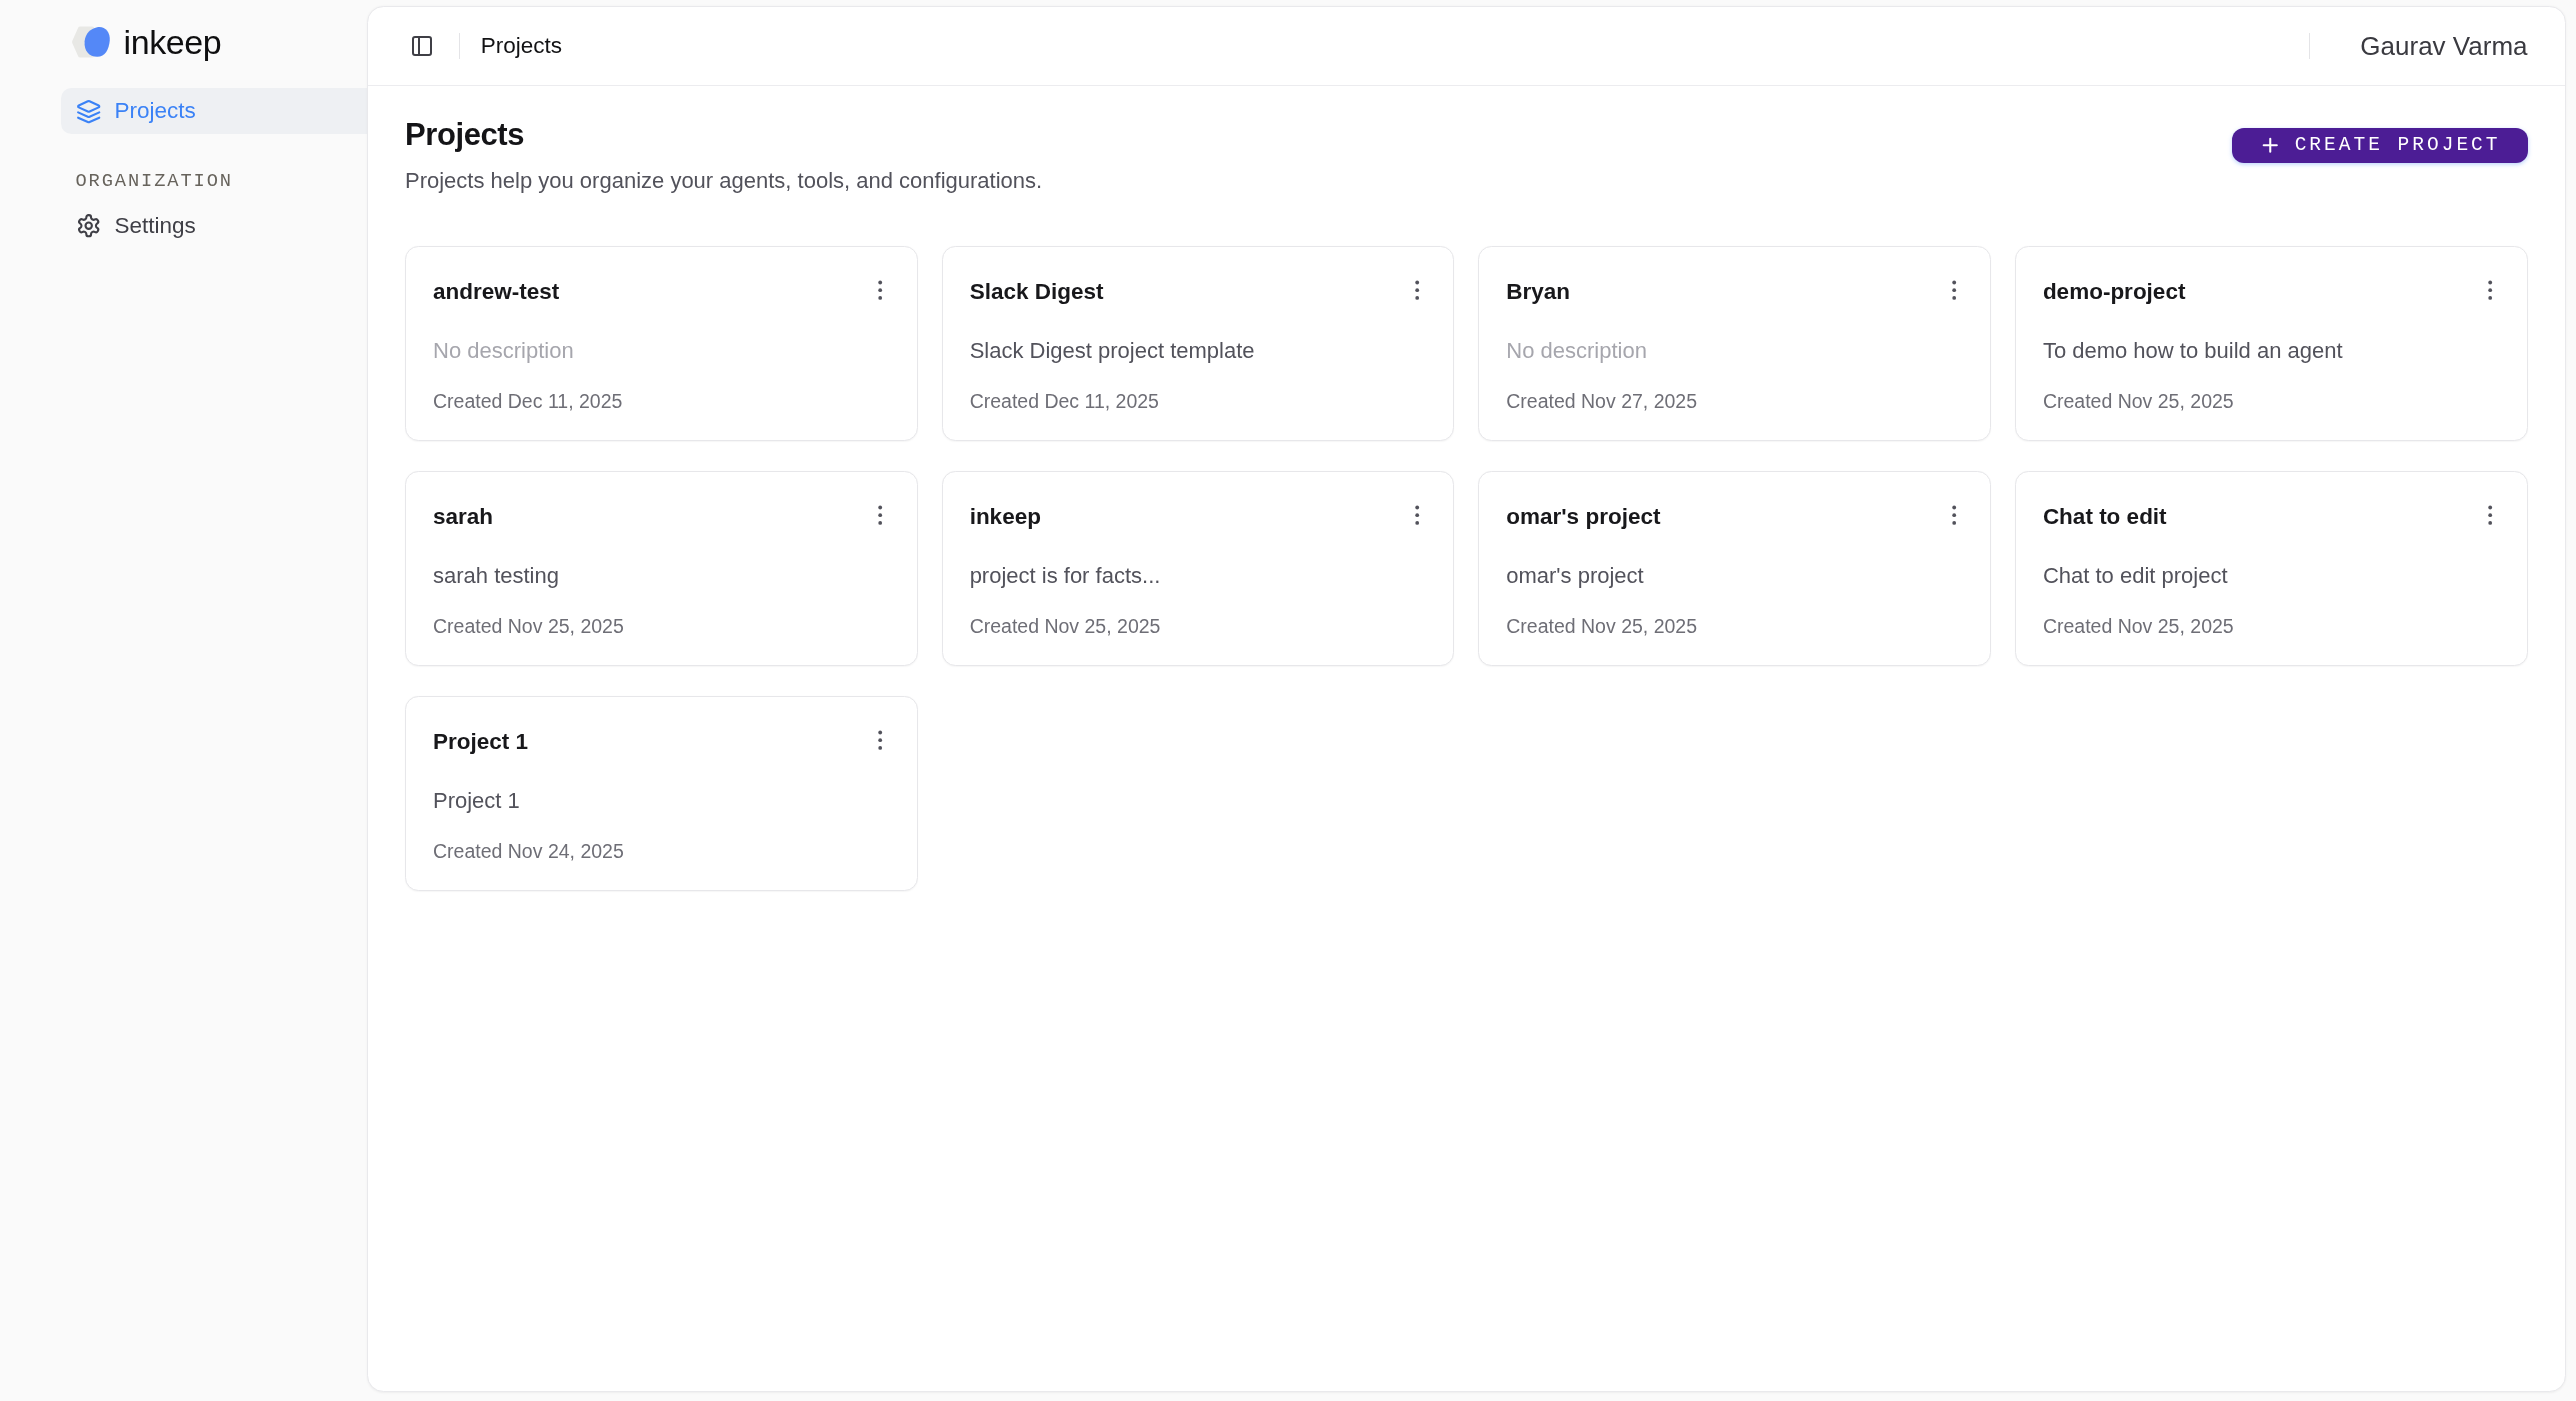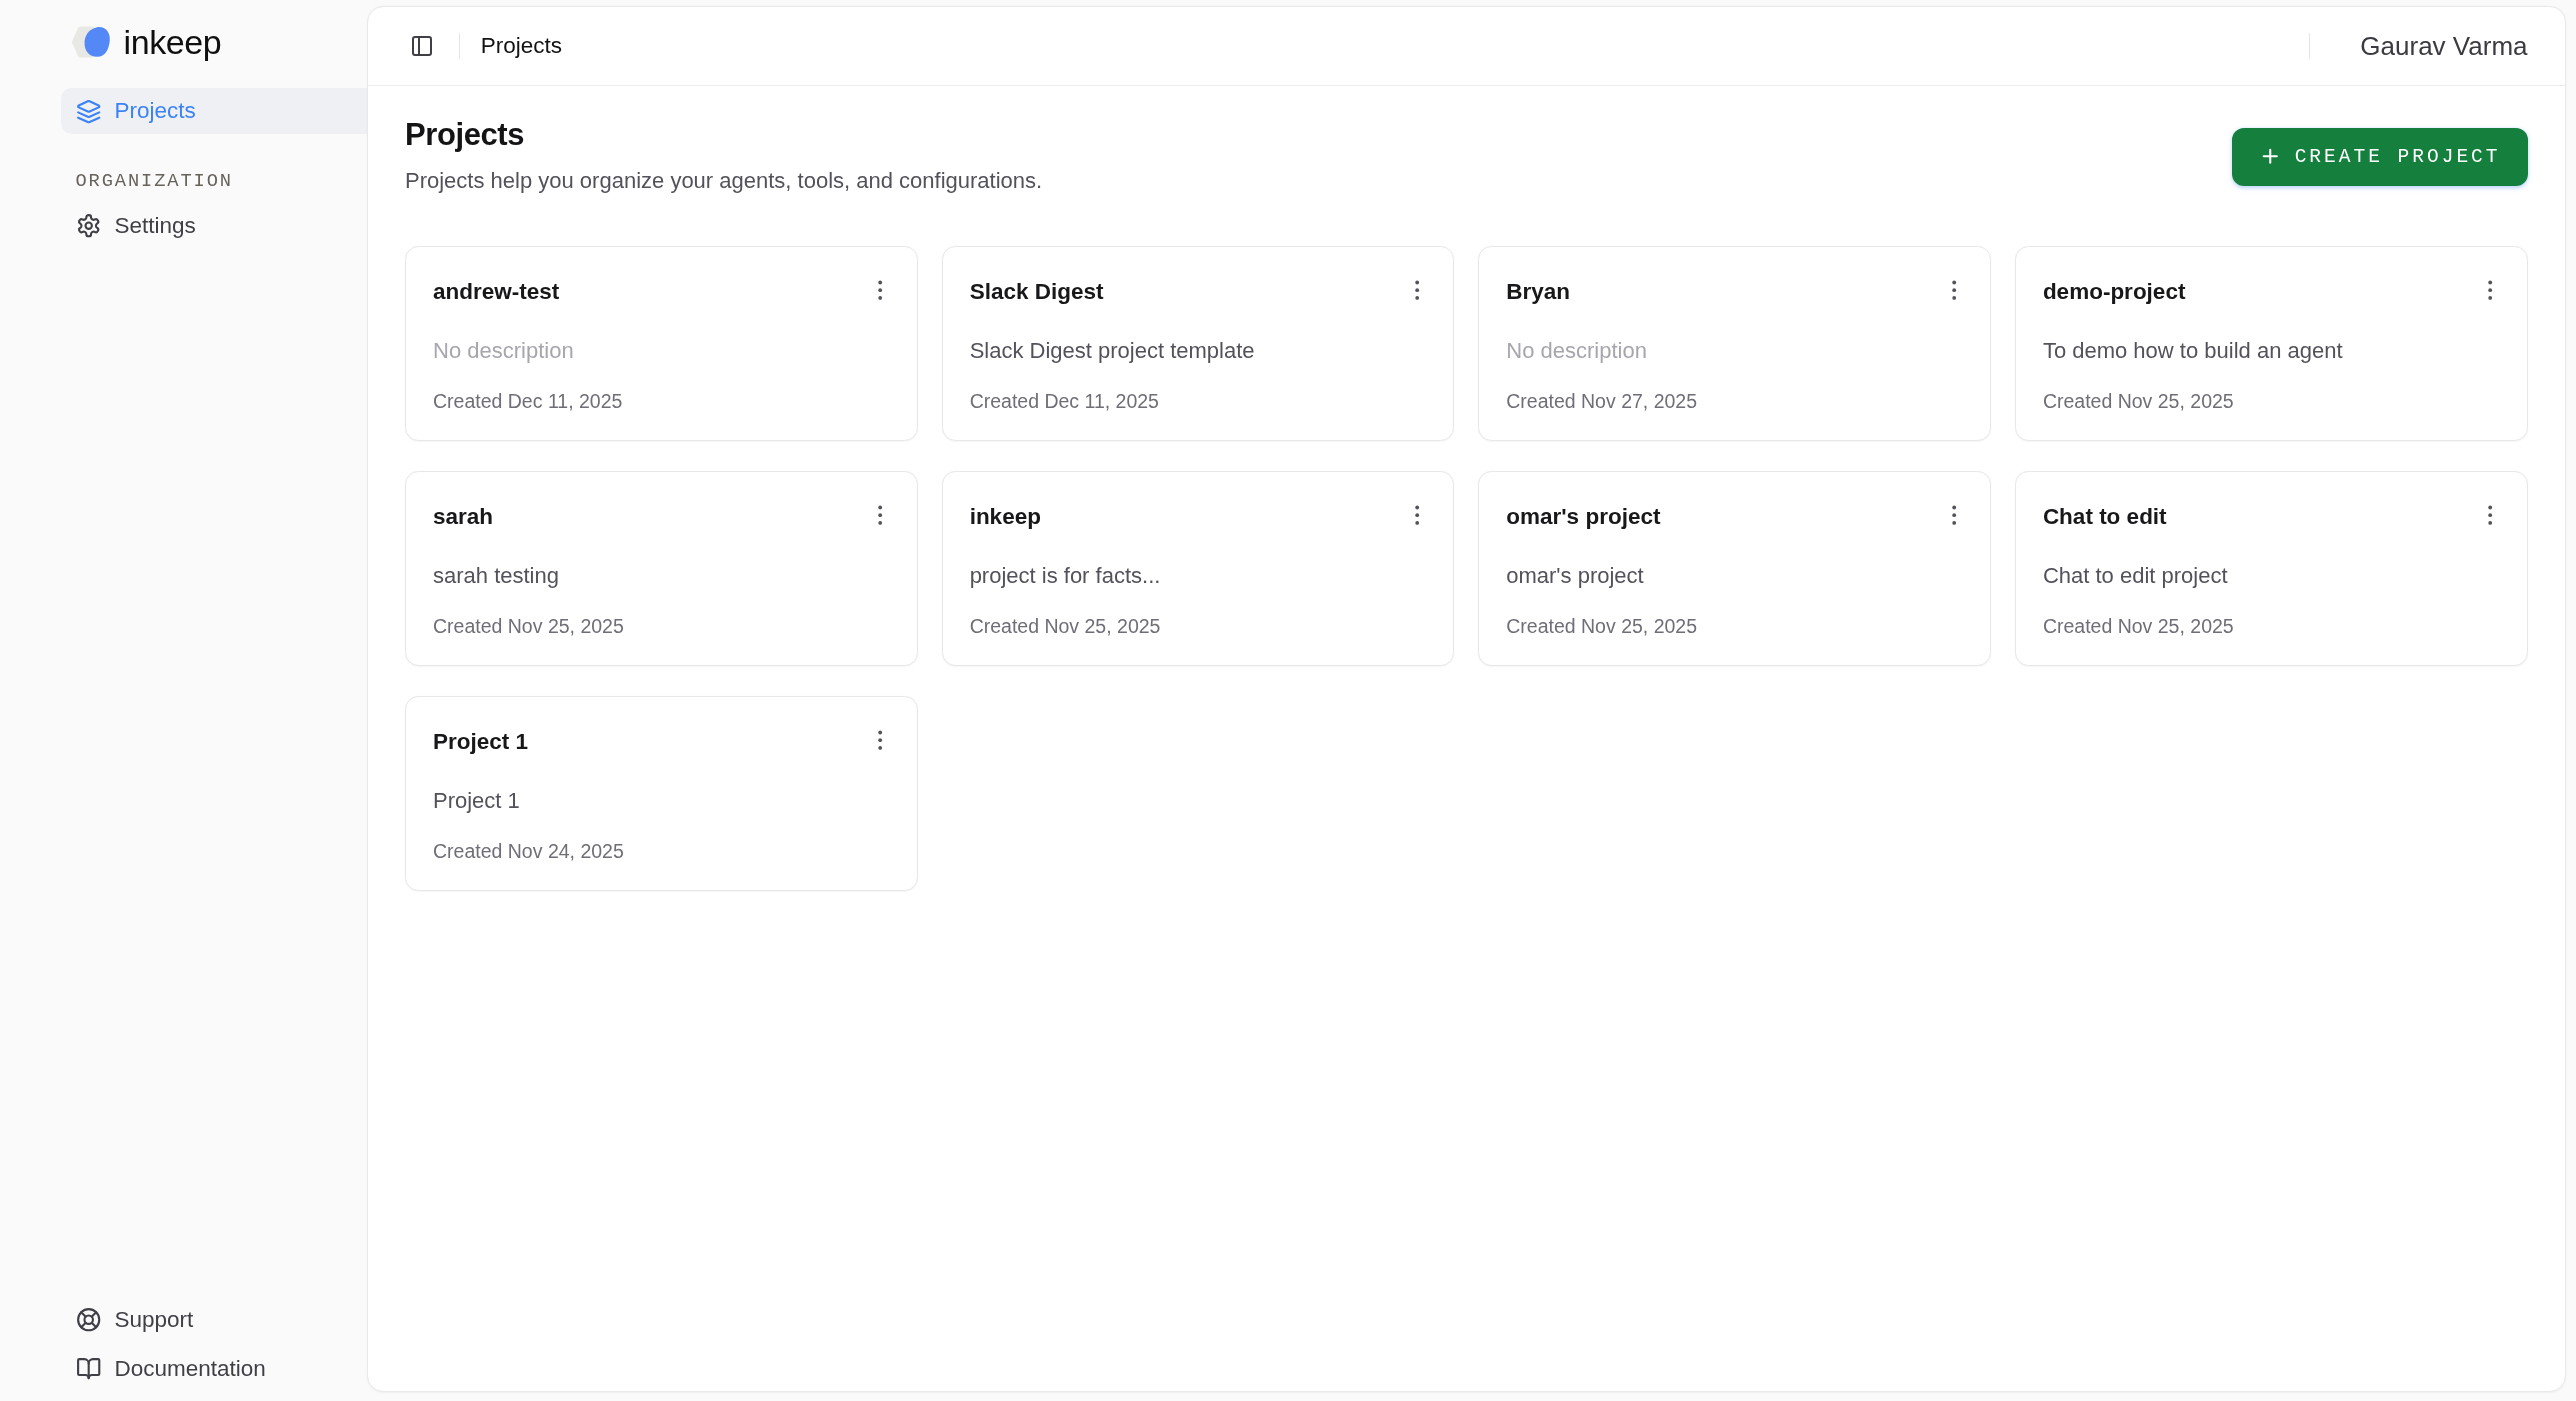--- a/index.html
+++ b/index.html
@@ -66,22 +66,22 @@
     font-size:26px; color:#3a3a40; margin-left:30px;
   }
 
   .content { flex:1; padding:31px 37px 37px 37px; overflow:hidden; }
   .header-row { display:flex; justify-content:space-between; align-items:flex-start; }
   .page-title { font-size:31px; font-weight:700; letter-spacing:-0.4px; color:#141417; }
   .page-subtitle { margin-top:15px; font-size:22px; color:#52525b; }
   .create-btn {
     margin-top:10.5px;
     display:flex; align-items:center; gap:13.5px;
-    height:58px; padding:4px 27px;
-    background:#15803d; color:#ffffff;
+    height:35px; padding:4px 27px;
+    background:#4c1d95; color:#ffffff;
     border:none; border-radius:12px; cursor:pointer;
     font-family:"Liberation Mono","DejaVu Sans Mono",monospace;
     font-size:19.5px; letter-spacing:3px;
     box-shadow:0 1.5px 4.5px rgba(59,130,246,0.35);
     white-space:nowrap;
   }
 
   
   .grid {
     margin-top:52px;
@@ -137,40 +137,20 @@
   <div class="nav-item">
     <svg width="25.4" height="25.4" viewBox="0 0 24 24" fill="none" stroke="currentColor" stroke-width="2" stroke-linecap="round" stroke-linejoin="round">
       <path d="M12.22 2h-.44a2 2 0 0 0-2 2v.18a2 2 0 0 1-1 1.73l-.43.25a2 2 0 0 1-2 0l-.15-.08a2 2 0 0 0-2.73.73l-.22.38a2 2 0 0 0 .73 2.73l.15.1a2 2 0 0 1 1 1.72v.51a2 2 0 0 1-1 1.74l-.15.09a2 2 0 0 0-.73 2.73l.22.38a2 2 0 0 0 2.73.73l.15-.08a2 2 0 0 1 2 0l.43.25a2 2 0 0 1 1 1.73V20a2 2 0 0 0 2 2h.44a2 2 0 0 0 2-2v-.18a2 2 0 0 1 1-1.73l.43-.25a2 2 0 0 1 2 0l.15.08a2 2 0 0 0 2.73-.73l.22-.39a2 2 0 0 0-.73-2.73l-.15-.08a2 2 0 0 1-1-1.74v-.5a2 2 0 0 1 1-1.74l.15-.09a2 2 0 0 0 .73-2.73l-.22-.38a2 2 0 0 0-2.73-.73l-.15.08a2 2 0 0 1-2 0l-.43-.25a2 2 0 0 1-1-1.73V4a2 2 0 0 0-2-2z"></path>
       <circle cx="12" cy="12" r="3"></circle>
     </svg>
     <span>Settings</span>
   </div>
 
   <div class="spacer"></div>
 
-  <div class="side-footer">
-    <div class="nav-item">
-      <svg width="25.4" height="25.4" viewBox="0 0 24 24" fill="none" stroke="currentColor" stroke-width="2" stroke-linecap="round" stroke-linejoin="round">
-        <circle cx="12" cy="12" r="10"></circle>
-        <path d="m4.93 4.93 4.24 4.24"></path>
-          <path d="m14.83 9.17 4.24-4.24"></path>
-        <path d="m14.83 14.83 4.24 4.24"></path>
-          <path d="m9.17 14.83-4.24 4.24"></path>
-        <circle cx="12" cy="12" r="4"></circle>
-      </svg>
-      <span>Support</span>
-    </div>
-    <div class="nav-item">
-      <svg width="25.4" height="25.4" viewBox="0 0 24 24" fill="none" stroke="currentColor" stroke-width="2" stroke-linecap="round" stroke-linejoin="round">
-        <path d="M12 7v14"></path>
-        <path d="M3 18a1 1 0 0 1-1-1V4a1 1 0 0 1 1-1h5a4 4 0 0 1 4 4 4 4 0 0 1 4-4h5a1 1 0 0 1 1 1v13a1 1 0 0 1-1 1h-6a3 3 0 0 0-3 3 3 3 0 0 0-3-3z"></path>
-      </svg>
-      <span>Documentation</span>
-    </div>
-  </div>
 </aside>
 
 <main class="main">
   <header class="topbar">
     <button class="icon-btn">
       <svg width="24" height="24" viewBox="0 0 24 24" fill="none" stroke="currentColor" stroke-width="2" stroke-linecap="round" stroke-linejoin="round">
         <rect width="18" height="18" x="3" y="3" rx="2"></rect>
           <path d="M9 3v18"></path>
       </svg>
     </button>

